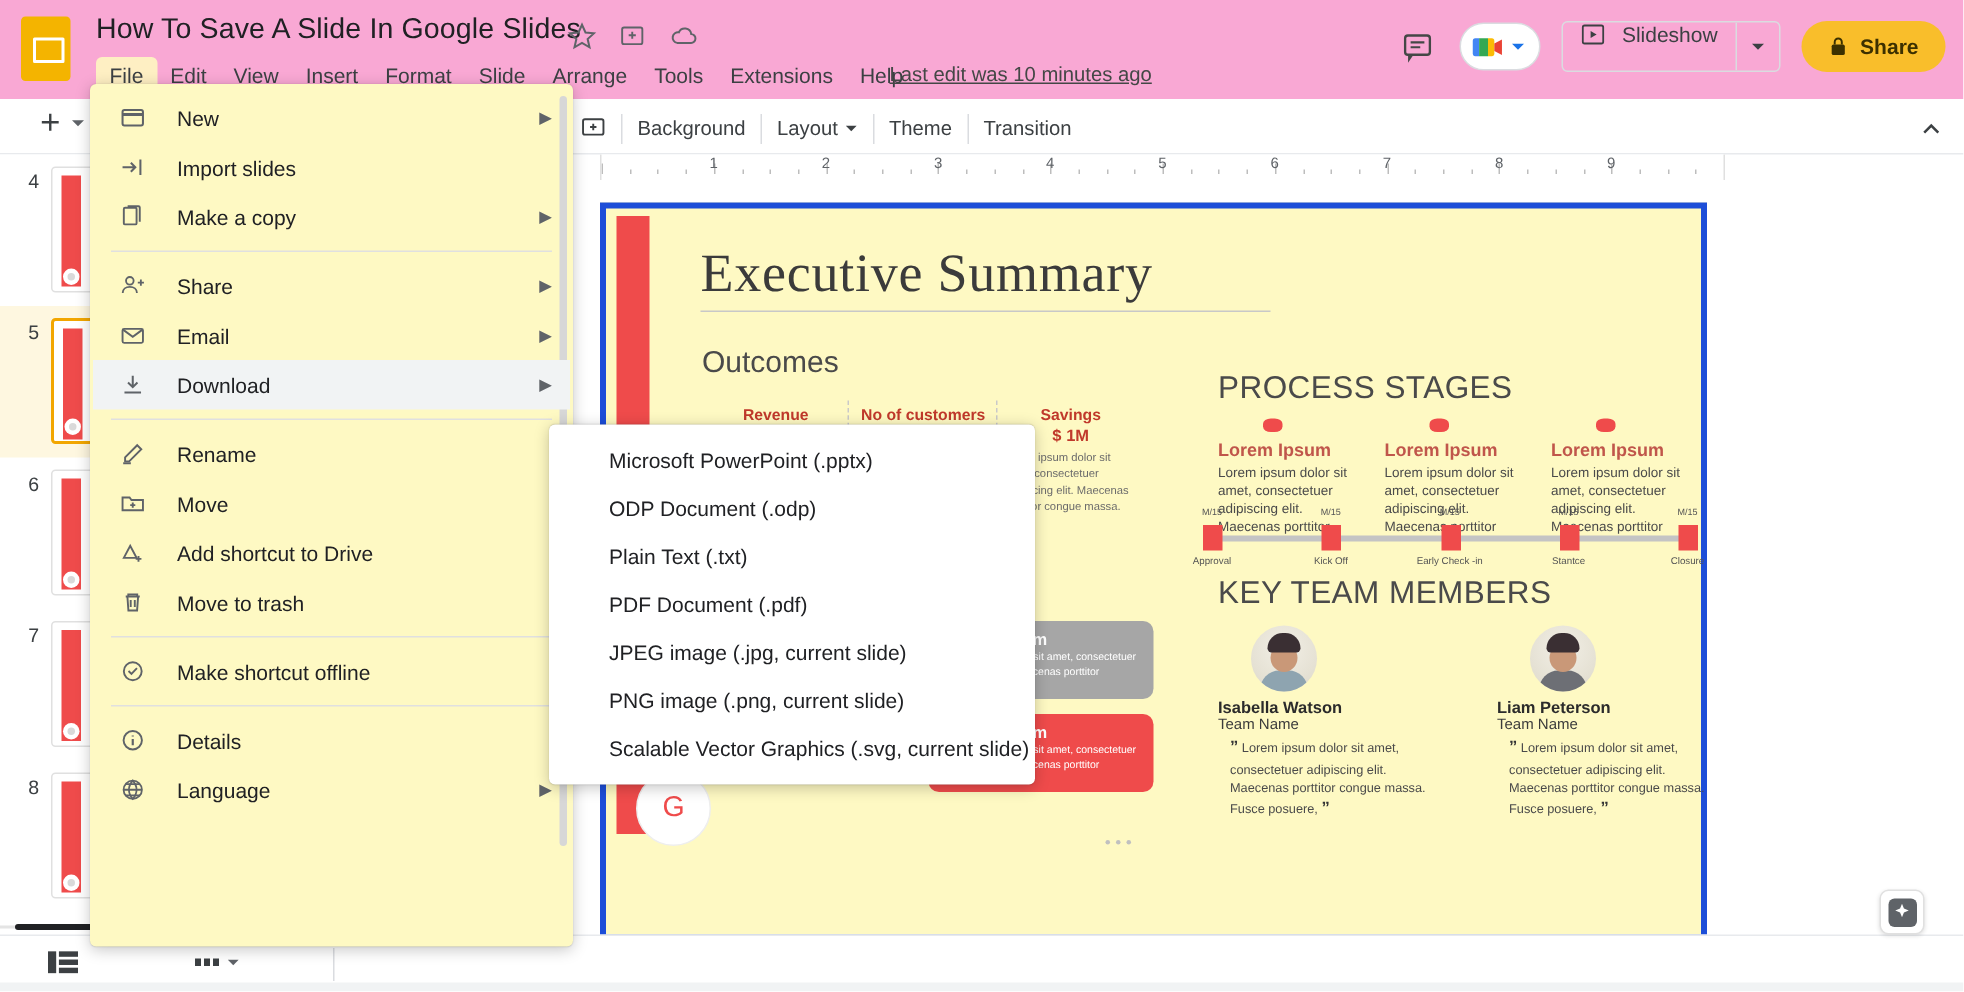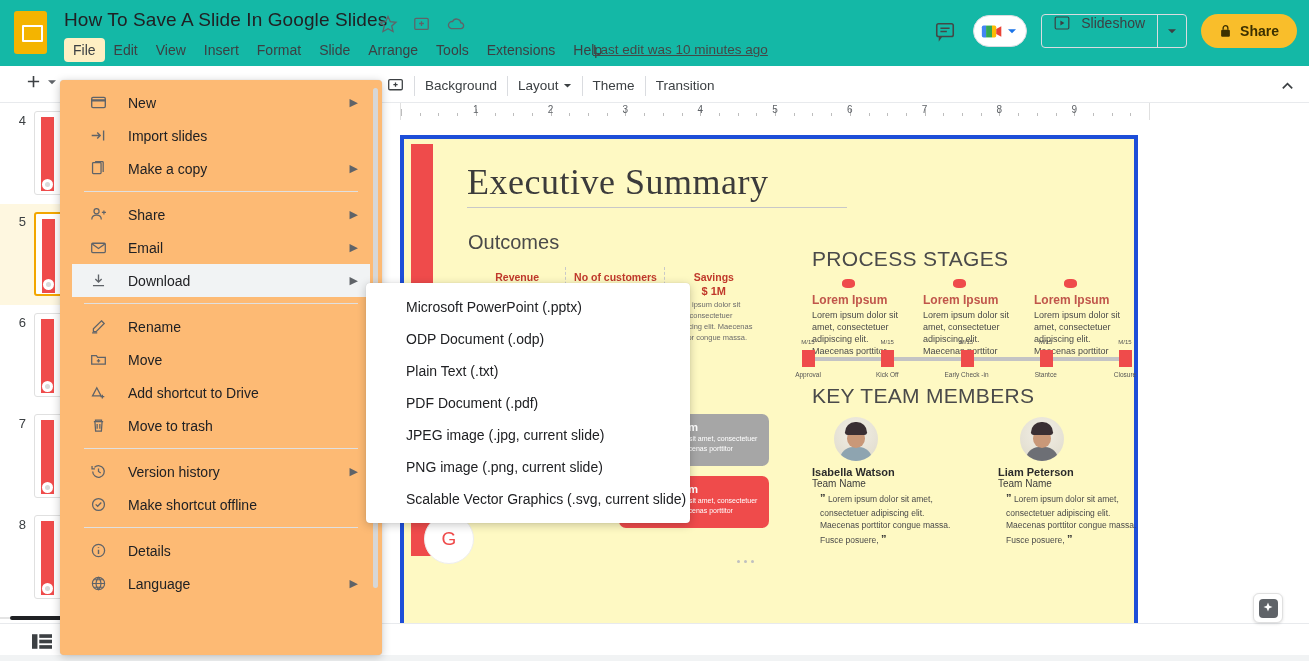--- a/index.html
+++ b/index.html
@@ -5,21 +5,21 @@
   * { box-sizing: border-box; margin: 0; padding: 0; }
   html, body {
     width: 1309px; height: 661px;
     font-family: "Liberation Sans", sans-serif;
     background: #ffffff;
     overflow: hidden;
   }
   #app { position: relative; width: 1309px; height: 661px; }
 
   
-  .topbar { position: absolute; left:0; top:0; width:1309px; height:66px; background:#14b8a6; }
+  .topbar { position: absolute; left:0; top:0; width:1309px; height:66px; background:#f9a8d4; }
   .doc-icon {
     position:absolute; left:14px; top:11px; width:33px; height:43px;
     background:#F4B400; border-radius:3px;
   }
   .doc-icon::after {
     content:''; position:absolute; left:8px; top:14px; width:17px; height:13px;
     border:2px solid #fff; border-radius:1px; background:#F4B400;
   }
   .doc-title {
     position:absolute; left:64px; top:9px; font-size:19px; color:#202124;
@@ -159,24 +159,24 @@
     background:#fff; border:1px solid #e0e0e0; display:flex; align-items:center; justify-content:center;
     box-shadow:0 1px 3px rgba(0,0,0,.12);
   }
   .gem-inner { width:19px; height:19px; border-radius:4px; background:#5f6368; display:flex; align-items:center; justify-content:center; }
   .bottom-strip { position:absolute; left:0; top:655px; width:1309px; height:6px; background:#f1f3f4; }
   .scroll-bot { position:absolute; left:10px; top:616px; width:148px; height:4px; background:#202124; border-radius:2px; }
   .scroll-bot-track { position:absolute; left:0px; top:617px; width:190px; height:2px; background:#e4e4e4; }
 
   
   .menu-panel {
-    position:absolute; left:60px; top:80px; width:322px; height:575px;
-    background:#fdba74; border-radius:4px;
+    position:absolute; left:60px; top:56px; width:322px; height:575px;
+    background:#fef9c3; border-radius:4px;
     box-shadow:0 2px 10px rgba(0,0,0,.22), 0 0 1px rgba(0,0,0,.18);
-    padding:6px 12px; overflow:hidden;
+    padding:6px 2px; overflow:hidden;
   }
   .mrow { display:flex; align-items:center; height:33px; padding:0 12px 0 18px; font-size:14px; color:#202124; position:relative; }
   .mrow.hl { background:#f1f3f4; }
   .mrow .mi { width:22px; display:flex; align-items:center; justify-content:flex-start; color:#5f6368; flex:0 0 22px; }
   .mrow .mlabel { flex:1; padding-left:16px; white-space:nowrap; }
   .mrow .maccel { font-size:13px; color:#5f6368; padding-right:2px; }
   .mrow .marrow { color:#5f6368; font-size:11px; }
   .mdiv { height:1px; background:#e0e0e0; margin:6px 12px; }
   .menu-scrollbar { position:absolute; right:4px; top:8px; width:5px; height:500px; background:#d7d7d7; border-radius:3px; }
 
@@ -688,31 +688,20 @@
             <path d="M4.5 5.5h11M6.5 5.5V3.8h7v1.7M5.8 5.5l.8 11h6.8l.8-11"></path>
             <path d="M8.4 8.3v5.5M11.6 8.3v5.5"></path>
           </svg>
         </span>
         <span class="mlabel">Move to trash</span>
       </div>
       <div class="mdiv"></div>
       <div class="mrow">
         <span class="mi">
           <svg width="17" height="17" viewBox="0 0 20 20" fill="none" stroke="#5f6368" stroke-width="1.5">
-            <path d="M3.2 10a6.8 6.8 0 1 0 2-4.8"></path>
-            <path d="M2.4 3.4v3.4h3.4"></path>
-            <path d="M10 6.4V10l2.6 1.7"></path>
-          </svg>
-        </span>
-        <span class="mlabel">Version history</span>
-        <span class="marrow">▶</span>
-      </div>
-      <div class="mrow">
-        <span class="mi">
-          <svg width="17" height="17" viewBox="0 0 20 20" fill="none" stroke="#5f6368" stroke-width="1.5">
             <circle cx="10" cy="10" r="7"></circle>
             <path d="M6.7 9.8l2.3 2.3 4.3-4.5"></path>
           </svg>
         </span>
         <span class="mlabel">Make shortcut offline</span>
       </div>
       <div class="mdiv"></div>
       <div class="mrow">
         <span class="mi">
           <svg width="17" height="17" viewBox="0 0 20 20" fill="none" stroke="#5f6368" stroke-width="1.5">

